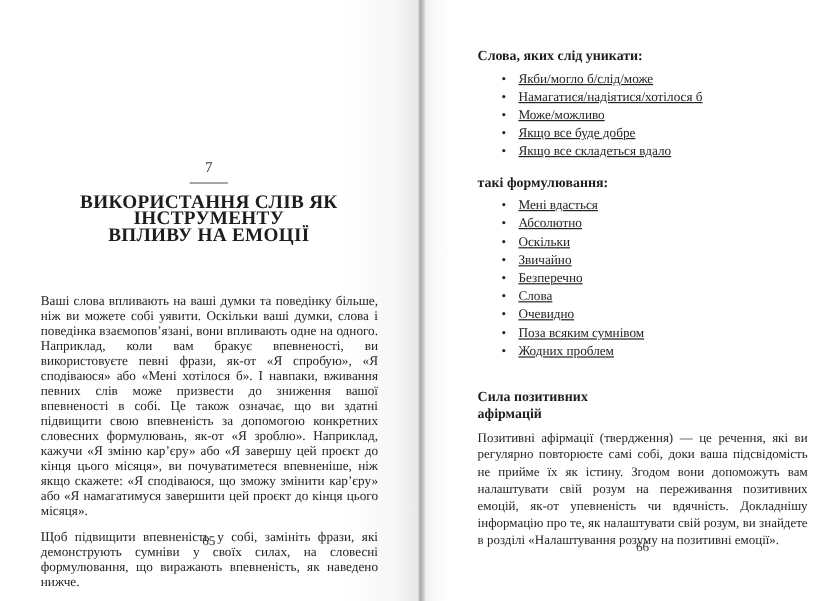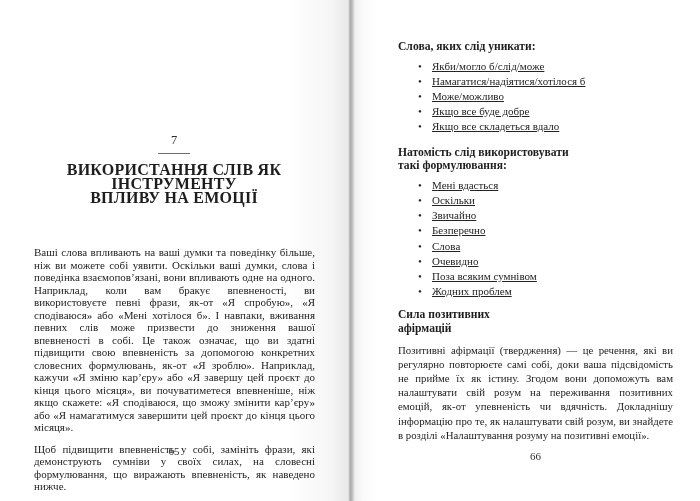--- a/index.html
+++ b/index.html
@@ -77,21 +77,21 @@
     line-height: 15.2px;
   }
   .bullet-list li::before {
     content: "\2022";
     position: absolute;
     left: -14px;
     top: 0;
     font-size: 11px;
   }
   .mt-list-gap { margin-top: 11px; }
-  .mt-sec-gap  { margin-top: 9px; }
+  .mt-sec-gap  { margin-top: 23px; }
   .right-paragraph {
     margin: 7px 0 0 0;
     text-align: justify;
     font-size: 10.8px;
     line-height: 14.2px;
   }
 
   
   .folio {
     position: absolute;
@@ -136,25 +136,25 @@
     <div class="sec-heading">Слова, яких слід уникати:</div>
     <ul class="bullet-list">
         <li>Якби/могло б/слід/може</li>
         <li>Намагатися/надіятися/хотілося б</li>
         <li>Може/можливо</li>
         <li>Якщо все буде добре</li>
         <li>Якщо все складеться вдало</li>
       </ul>
 
     <div class="sec-heading mt-list-gap">
-        <div>Натомість слід використовувати</div>
         <div>такі формулювання:</div>
       </div>
     <ul class="bullet-list">
         <li>Мені вдасться</li>
+        <li>Абсолютно</li>
         <li>Оскільки</li>
         <li>Звичайно</li>
         <li>Безперечно</li>
         <li>Слова</li>
         <li>Очевидно</li>
         <li>Поза всяким сумнівом</li>
         <li>Жодних проблем</li>
       </ul>
 
     <div class="sec-heading mt-sec-gap">

